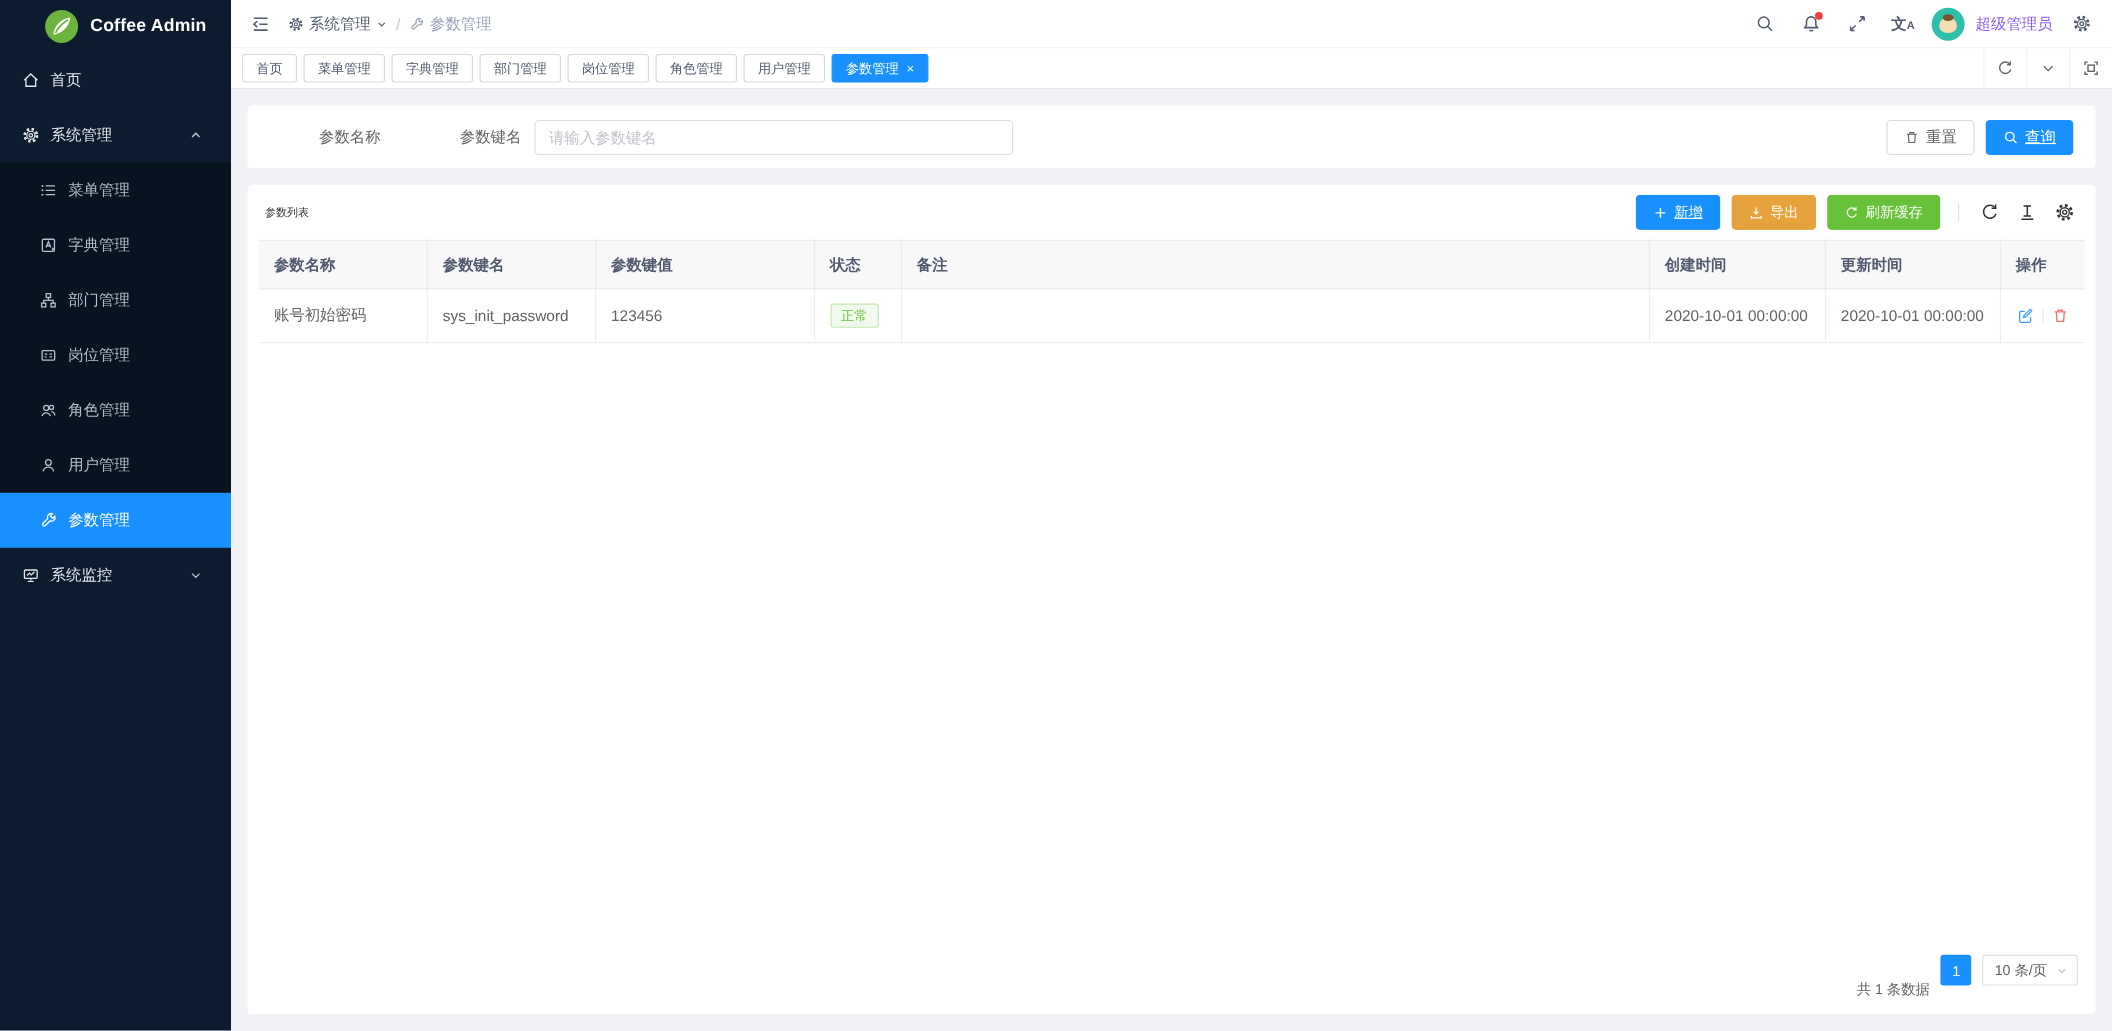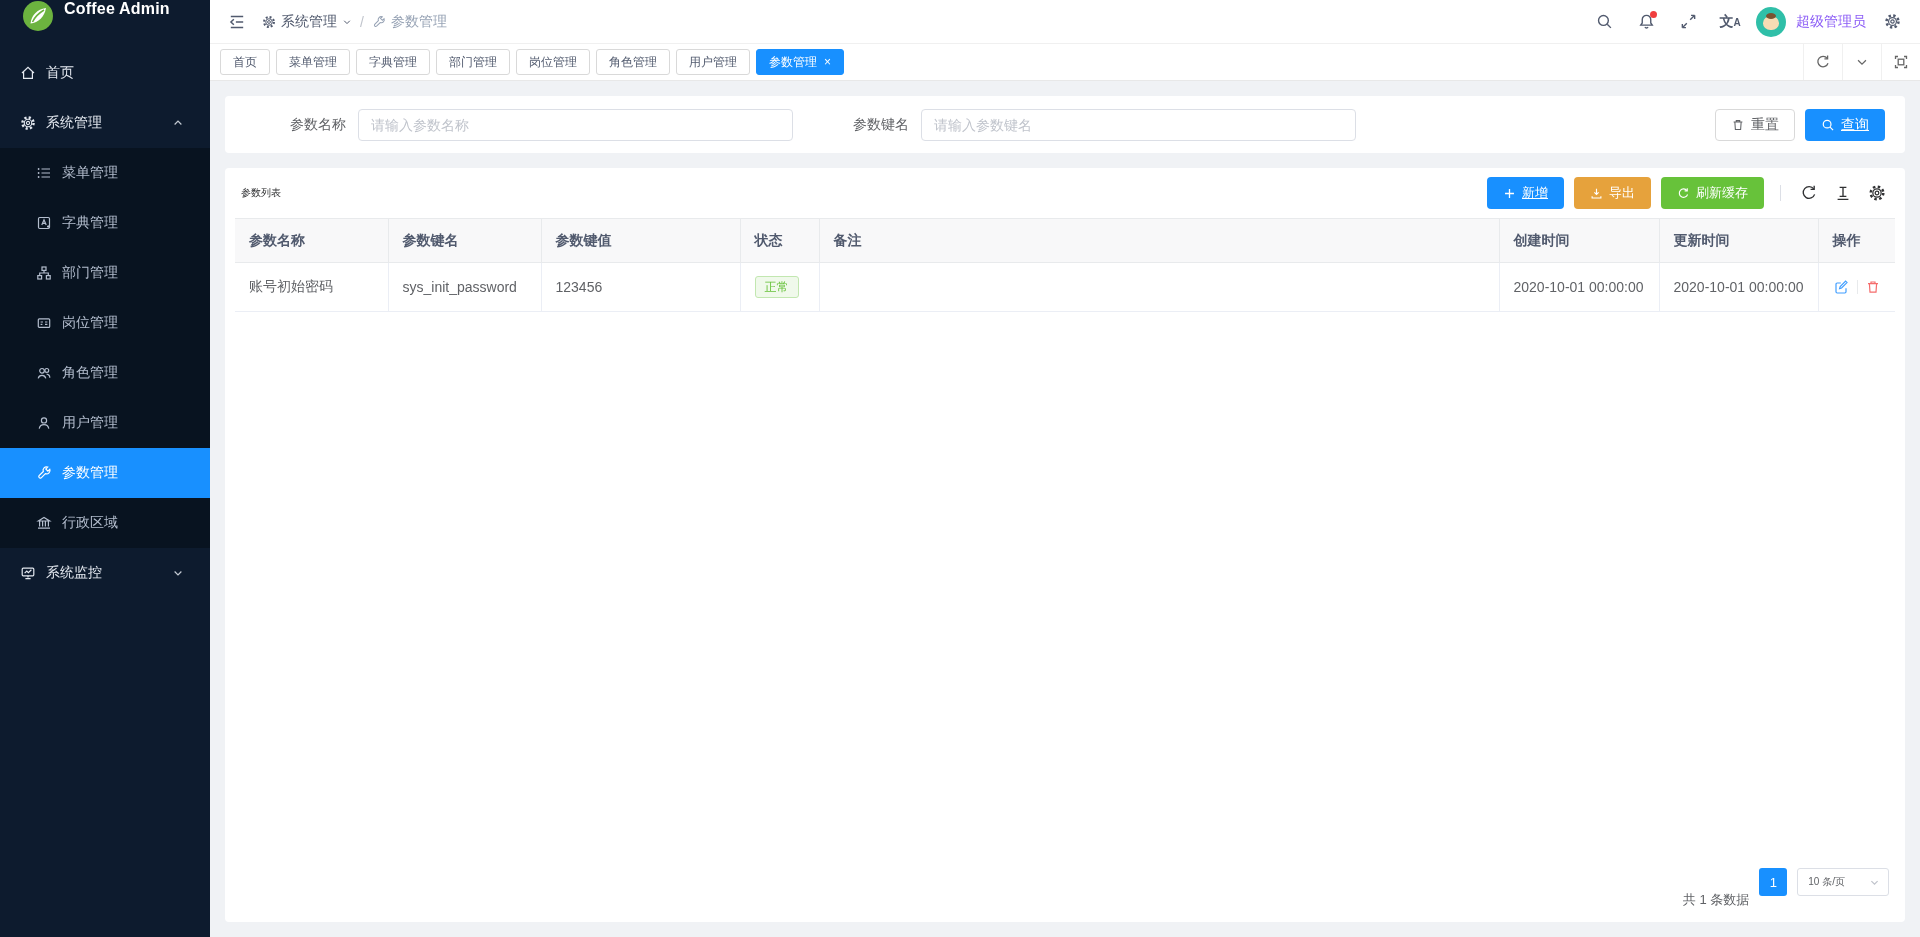--- a/index.html
+++ b/index.html
@@ -3,21 +3,21 @@
 <meta charset="utf-8">
 <style>
   * { margin:0; padding:0; box-sizing:border-box; }
   html,body { width:1920px; height:937px; overflow:hidden; background:#f0f2f5;
     font-family:"Liberation Sans","DejaVu Sans",sans-serif; }
   .app { position:relative; width:1920px; height:937px; }
 
   
   .sidebar { position:absolute; left:0; top:0; width:210px; height:937px;
     background:#0d1b2e; color:#c3ccd9; }
-  .logo { height:48px; display:flex; padding-left:22px; cursor:pointer; }
+  .logo { height:48px; display:flex; align-items:center; padding-left:40px; cursor:pointer; }
   .logo-mark { width:32px; height:32px; flex:0 0 32px; }
   .logo-text { color:#fff; font-weight:bold; font-size:16px; margin-left:10px; letter-spacing:.2px; }
   .menu-item { height:50px; display:flex; align-items:center; padding:0 14px 0 20px;
     font-size:14px; cursor:pointer; color:#e4e9f0; }
   .menu-item .ic { margin-right:10px; flex:0 0 16px; }
   .menu-item .chev { margin-left:auto; opacity:.85; }
   .submenu { background:#081320; }
   .submenu .menu-item { padding-left:36px; color:#b4bece; }
   .submenu .menu-item.active { background:#1890ff; color:#fff; }
 
@@ -103,21 +103,21 @@
   .op-cell { display:flex; align-items:center; justify-content:center; gap:8px; height:48px; }
   .op-edit { color:#409eff; cursor:pointer; display:flex; }
   .op-del { color:#f56c6c; cursor:pointer; display:flex; }
   .op-sep { width:1px; height:14px; background:#e8eaec; }
 
   .pagination { position:absolute; right:16px; bottom:13px; display:flex; align-items:center; gap:10px; }
   .page-total { font-size:13px; color:#606266;margin-top:36px; }
   .page-btn { min-width:28px; height:28px; border-radius:3px; background:#1890ff; color:#fff;
     font-size:13px; display:flex; align-items:center; justify-content:center; cursor:pointer; }
   .page-size { height:28px; border:1px solid #dcdfe6; border-radius:3px; background:#fff;
-    display:flex; align-items:center; gap:24px; padding:0 8px 0 10px; font-size:10px; color:#606266;
+    display:flex; align-items:center; gap:8px; padding:0 8px 0 10px; font-size:13px; color:#606266;
     cursor:pointer; }
   .page-size .chev { color:#c0c4cc; display:flex; }
 
   svg.ic { display:block; }
 </style>
 </head>
 <body>
 
 <div class="app">
 
@@ -201,26 +201,20 @@
               <circle cx="8" cy="5.4" r="2.6"></circle>
               <path d="M3.2 13.6 a4.9 4.9 0 0 1 9.6 0"></path>
             </svg>
           <span>用户管理</span>
         </div>
         <div class="menu-item active">
           <svg class="ic" width="16" height="16" viewBox="0 0 16 16" fill="none" stroke="currentColor" stroke-width="1.2">
               <path d="M13.8 4.2 a3.4 3.4 0 0 1-4.4 4.4 L5.2 12.8 a1.5 1.5 0 0 1-2.1-2.1 L7.3 6.5 A3.4 3.4 0 0 1 11.7 2.1 L9.8 4 l2.1 2.1 1.9-1.9z"></path>
             </svg>
           <span>参数管理</span>
-        </div>
-        <div class="menu-item">
-          <svg class="ic" width="16" height="16" viewBox="0 0 16 16" fill="none" stroke="currentColor" stroke-width="1.2">
-              <path d="M2.3 6 L8 2.4 L13.7 6 H2.3 Z M3.6 6 V11.6 M6.6 6 V11.6 M9.4 6 V11.6 M12.4 6 V11.6 M2 13.2 H14"></path>
-            </svg>
-          <span>行政区域</span>
         </div>
       </div>
 
       <div class="menu-item">
         <svg class="ic" width="16" height="16" viewBox="0 0 16 16" fill="none" stroke="currentColor" stroke-width="1.2">
             <rect x="2.2" y="3.2" width="11.6" height="7.6" rx="1"></rect>
             <path d="M8 10.8 V12.6 M5.4 13.6 H10.6 M4.6 8.2 L6.8 6 L8.4 7.6 L11.4 4.8"></path>
           </svg>
         <span>系统监控</span>
         <svg class="ic chev" width="12" height="12" viewBox="0 0 16 16" fill="none" stroke="currentColor" stroke-width="1.6">
@@ -338,21 +332,20 @@
           </svg>
       </span>
     </div>
   </div>
 
   <main class="content">
 
     <section class="card search-card">
       <div class="form-item first">
         <label class="form-label">参数名称</label>
-        <input class="form-input" placeholder="请输入参数名称" style="">
       </div>
       <div class="form-item second">
         <label class="form-label">参数键名</label>
         <input class="form-input" placeholder="请输入参数键名" style="">
       </div>
       <div class="form-btns">
         <button class="btn btn-plain">
           <svg class="ic" width="14" height="14" viewBox="0 0 16 16" fill="none" stroke="currentColor" stroke-width="1.2">
               <path d="M3 4.6 H13 M6 4.6 V3 H10 V4.6 M4.4 4.6 L5 13.2 H11 L11.6 4.6"></path>
             </svg>

